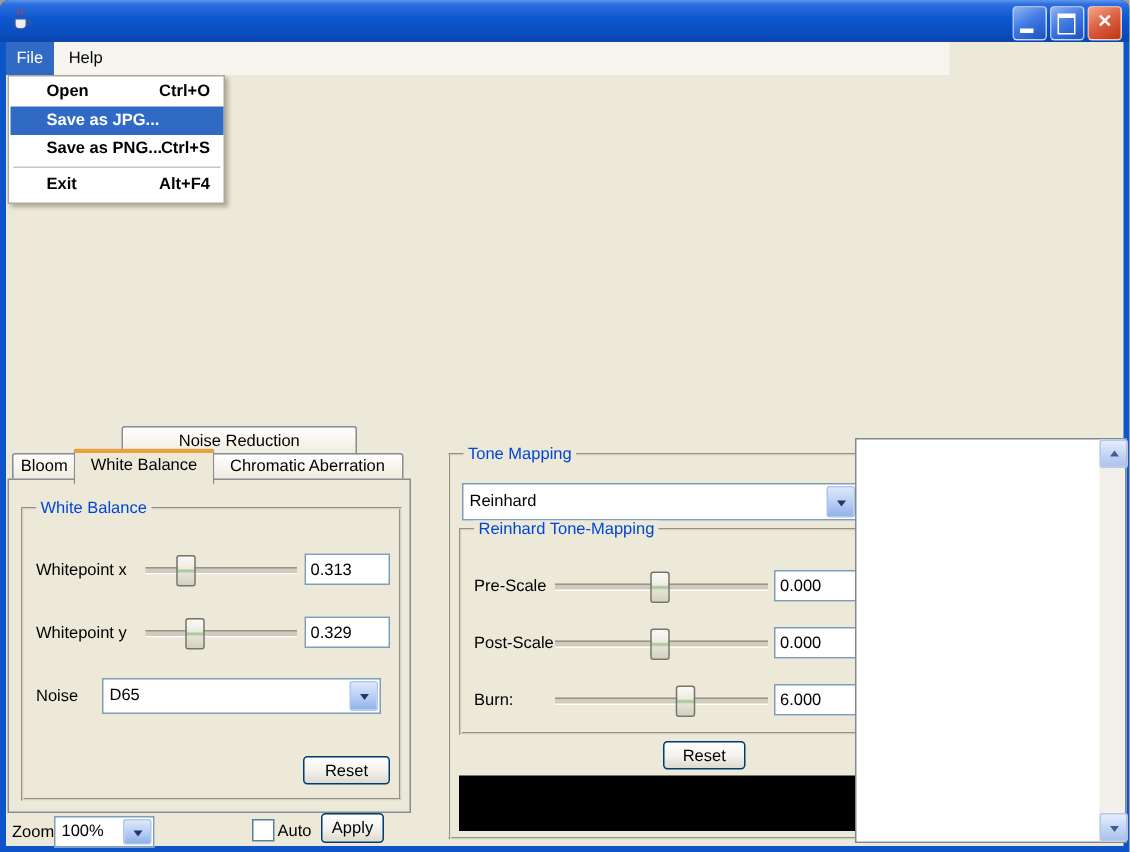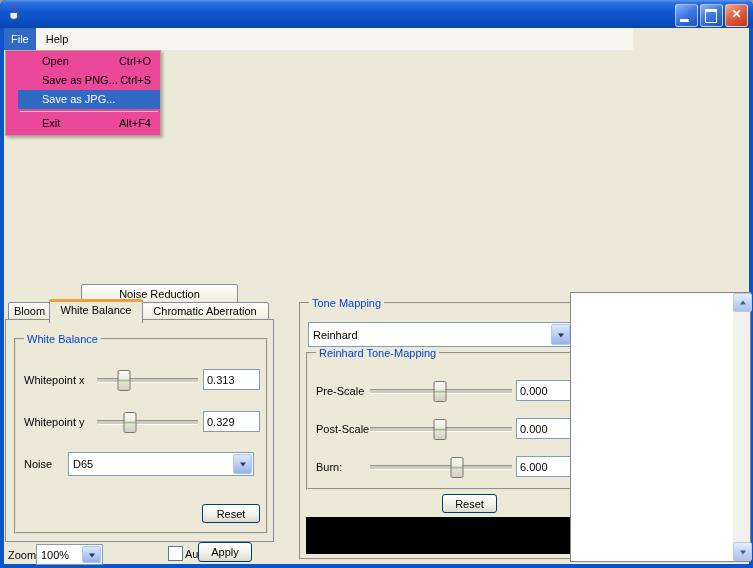--- a/index.html
+++ b/index.html
@@ -19,22 +19,22 @@
   .glyph-max{position:absolute;left:4px;top:4px;width:10px;height:10px;border:1px solid #fff;border-top-width:3px;}
   .glyph-x{position:absolute;left:0;top:0;width:100%;height:100%;color:#fff;font-size:12px;line-height:19px;
     text-align:center;font-weight:bold;}
   
   .client{position:absolute;left:4px;top:28px;width:745px;height:536px;background:#ECE9D8;}
   
   .menubar{position:absolute;left:4px;top:28px;width:629px;height:22px;background:#F6F5EF;}
   .menu-item{display:inline-block;height:22px;line-height:22px;padding:0 7px;}
   .menu-item.open{background:#316AC5;color:#fff;}
   
-  .popup{position:absolute;left:5px;top:50px;width:142px;background:#ec4899;border:1px solid #ACA899;
-    box-shadow:2px 2px 3px rgba(0,0,0,.28);z-index:60;padding:1px 0 2px 12px;}
+  .popup{position:absolute;left:5px;top:50px;width:142px;background:#ffffff;border:1px solid #ACA899;
+    box-shadow:2px 2px 3px rgba(0,0,0,.28);z-index:60;padding:1px 0 2px 1px;font-weight:bold;}
   .popup-item{position:relative;height:19px;line-height:19px;padding-left:24px;}
   .popup-item .sc{position:absolute;right:9px;top:0;}
   .popup-item.hl{background:#316AC5;color:#fff;}
   .popup-sep{height:1px;background:#C8C5BA;margin:2px 2px;}
   
   .tab{position:absolute;border:1px solid #898C95;border-radius:2px 2px 0 0;text-align:center;
     background:linear-gradient(180deg,#FFFFFF 0%,#F3F1E6 70%,#ECE9DB 100%);}
   .tab.r1{top:284px;height:19px;line-height:18px;z-index:1;}
   .tab.r2{top:302px;height:17px;line-height:16px;z-index:2;}
   .tab.sel{top:299px;height:21px;line-height:17px;z-index:4;background:#ECE9D8;border-bottom:none;
@@ -106,26 +106,26 @@
   <div class="menubar">
     <span class="menu-item open">File</span>
     <span class="menu-item">Help</span>
   </div>
 
   <div class="popup">
     <div class="popup-item">
       <span>Open</span>
       <span class="sc">Ctrl+O</span>
     </div>
+    <div class="popup-item hl">
+      <span>Save as JPG...</span>
+    </div>
     <div class="popup-item">
       <span>Save as PNG...</span>
       <span class="sc">Ctrl+S</span>
-    </div>
-    <div class="popup-item hl">
-      <span>Save as JPG...</span>
     </div>
     <div class="popup-sep"></div>
     <div class="popup-item">
       <span>Exit</span>
       <span class="sc">Alt+F4</span>
     </div>
   </div>
 
   <div class="tab r1" style="left:8px;width:73px;margin-top:32px;">Glare</div>
   <div class="tab r1" style="left:81px;width:155px;">Noise Reduction</div>
@@ -215,15 +215,15 @@
 
   <span class="lbl" style="left:8px;top:549px;z-index:5;">Zoom</span>
   <div class="combo" style="left:36px;top:544px;width:65px;height:19px;z-index:5;">
     <span class="combo-text">100%</span>
     <span class="combo-btn">
       <span class="arr-down"></span>
     </span>
   </div>
   <div class="cb" style="left:168px;top:546px;z-index:5;"></div>
   <span class="lbl" style="left:185px;top:548px;z-index:5;">Auto</span>
-  <button class="btn" style="left:198px;top:542px;width:54px;height:20px;z-index:5;">Apply</button>
+  <button class="btn" style="left:214px;top:542px;width:42px;height:20px;z-index:5;">Apply</button>
 
 </div>
 
 </body></html>

